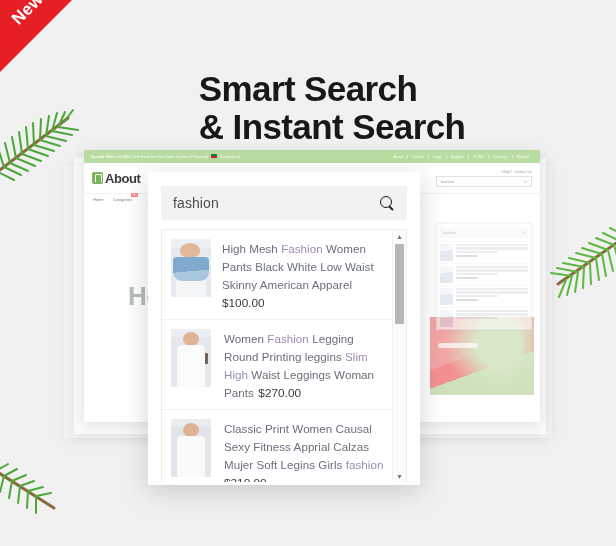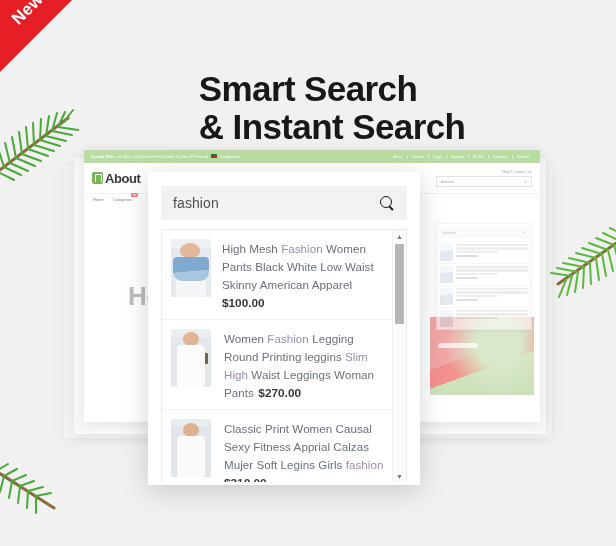--- a/index.html
+++ b/index.html
@@ -241,21 +241,21 @@
     background: #f3f4f6;
   }
   .r-info { flex: 1; min-width: 0; }
   .r-title {
     font-size: 11.6px; line-height: 1.33;
     color: #6a6f7a; letter-spacing: .05px;
   }
   .r-title em { font-style: normal; color: #9b8bb4; }
   .r-price {
     margin-top: 6px; font-size: 11.8px;
-    font-weight: bold; color: #3a3a3a;
+    font-weight: normal; color: #3a3a3a;
   }
 
   
   .t1 { background: linear-gradient(180deg,#eef1f4 0 16%,#e6eaee 16% 100%); }
   .t1::before {
     content:""; position:absolute; left:9px; top:4px; width:20px; height:15px;
     border-radius:50% 50% 45% 45%; background:#e3b79a;
   }
   .t1::after {
     content:""; position:absolute; left:2px; top:18px; width:36px; height:24px;

